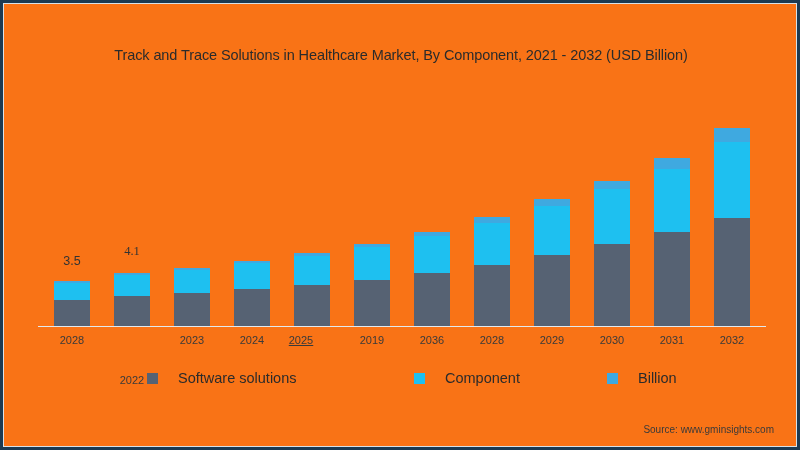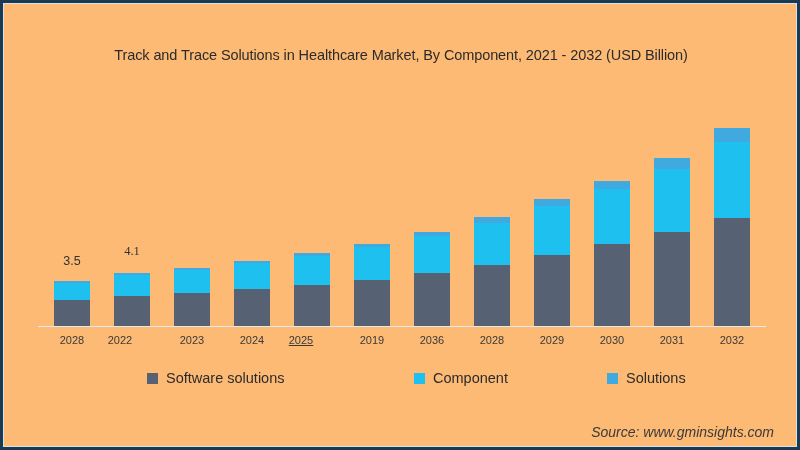--- a/index.html
+++ b/index.html
@@ -17,21 +17,21 @@
     background: #ffffff;
     box-sizing: border-box;
     border: 3px solid #1b3a52;
     overflow: hidden;
   }
   #inner {
     position: absolute;
     left: 0; top: 0;
     width: 794px;
     height: 444px;
-    background: #fdba74;
+    background: #f97316;
     border: 1px solid #d8e2e8;
     box-sizing: border-box;
   }
 
   
   .chart-title {
     position: absolute;
     left: 0;
     top: 43px;
     width: 794px;
@@ -102,41 +102,40 @@
     position: absolute;
     left: 0;
     top: 366px;
     width: 794px;
     height: 24px;
   }
   .legend-item {
     position: absolute;
     display: flex;
     align-items: center;
-    gap: 8px;
+    gap: 20px;
     white-space: nowrap;
   }
   .legend-swatch {
     width: 11px;
     height: 11px;
     flex: 0 0 auto;
   }
   .legend-text {
     font-size: 14.5px;
     color: #2b2b2b;
   }
 
   
   .source {
     position: absolute;
     right: 22px;
     top: 420px;
-    font-size: 14px;
+    font-size: 10px;
     color: #3a3a3a;
-    font-style: italic;
   }
 </style>
 </head>
 <body>
 
 <div id="page">
   <div id="inner">
 
     <div class="chart-title">Track and Trace Solutions in Healthcare Market, By Component, 2021 - 2032 (USD Billion)</div>
 
@@ -201,21 +200,21 @@
         </div>
         <div class="bar" style="left: 676px;">
           <div class="seg seg-services" style="height: 14px;"></div>
           <div class="seg seg-hardware" style="height: 76px;"></div>
           <div class="seg seg-software" style="height: 108px;"></div>
         </div>
       </div>
 
     <div class="xaxis" id="xaxis">
         <div class="xtick" style="left: 4px;">2028</div>
-        <div class="xtick" style="left: 52px;">2022</div>
+        <div class="xtick" style="left: 64px; margin-top: 40px;">2022</div>
         <div class="xtick" style="left: 124px;">2023</div>
         <div class="xtick" style="left: 184px;">2024</div>
         <div class="xtick" style="left: 233px; text-decoration: underline;">2025</div>
         <div class="xtick" style="left: 304px;">2019</div>
         <div class="xtick" style="left: 364px;">2036</div>
         <div class="xtick" style="left: 424px;">2028</div>
         <div class="xtick" style="left: 484px;">2029</div>
         <div class="xtick" style="left: 544px;">2030</div>
         <div class="xtick" style="left: 604px;">2031</div>
         <div class="xtick" style="left: 664px;">2032</div>
@@ -225,20 +224,20 @@
         <div class="legend-item" style="left: 143px;">
           <span class="legend-swatch" style="background: rgb(86, 98, 115);"></span>
           <span class="legend-text">Software solutions</span>
         </div>
         <div class="legend-item" style="left: 410px;">
           <span class="legend-swatch" style="background: rgb(30, 192, 240);"></span>
           <span class="legend-text">Component</span>
         </div>
         <div class="legend-item" style="left: 603px;">
           <span class="legend-swatch" style="background: rgb(63, 169, 224);"></span>
-          <span class="legend-text">Solutions</span>
+          <span class="legend-text">Billion</span>
         </div>
       </div>
 
     <div class="source">Source: www.gminsights.com</div>
 
   </div>
 </div>
 
 </body></html>

